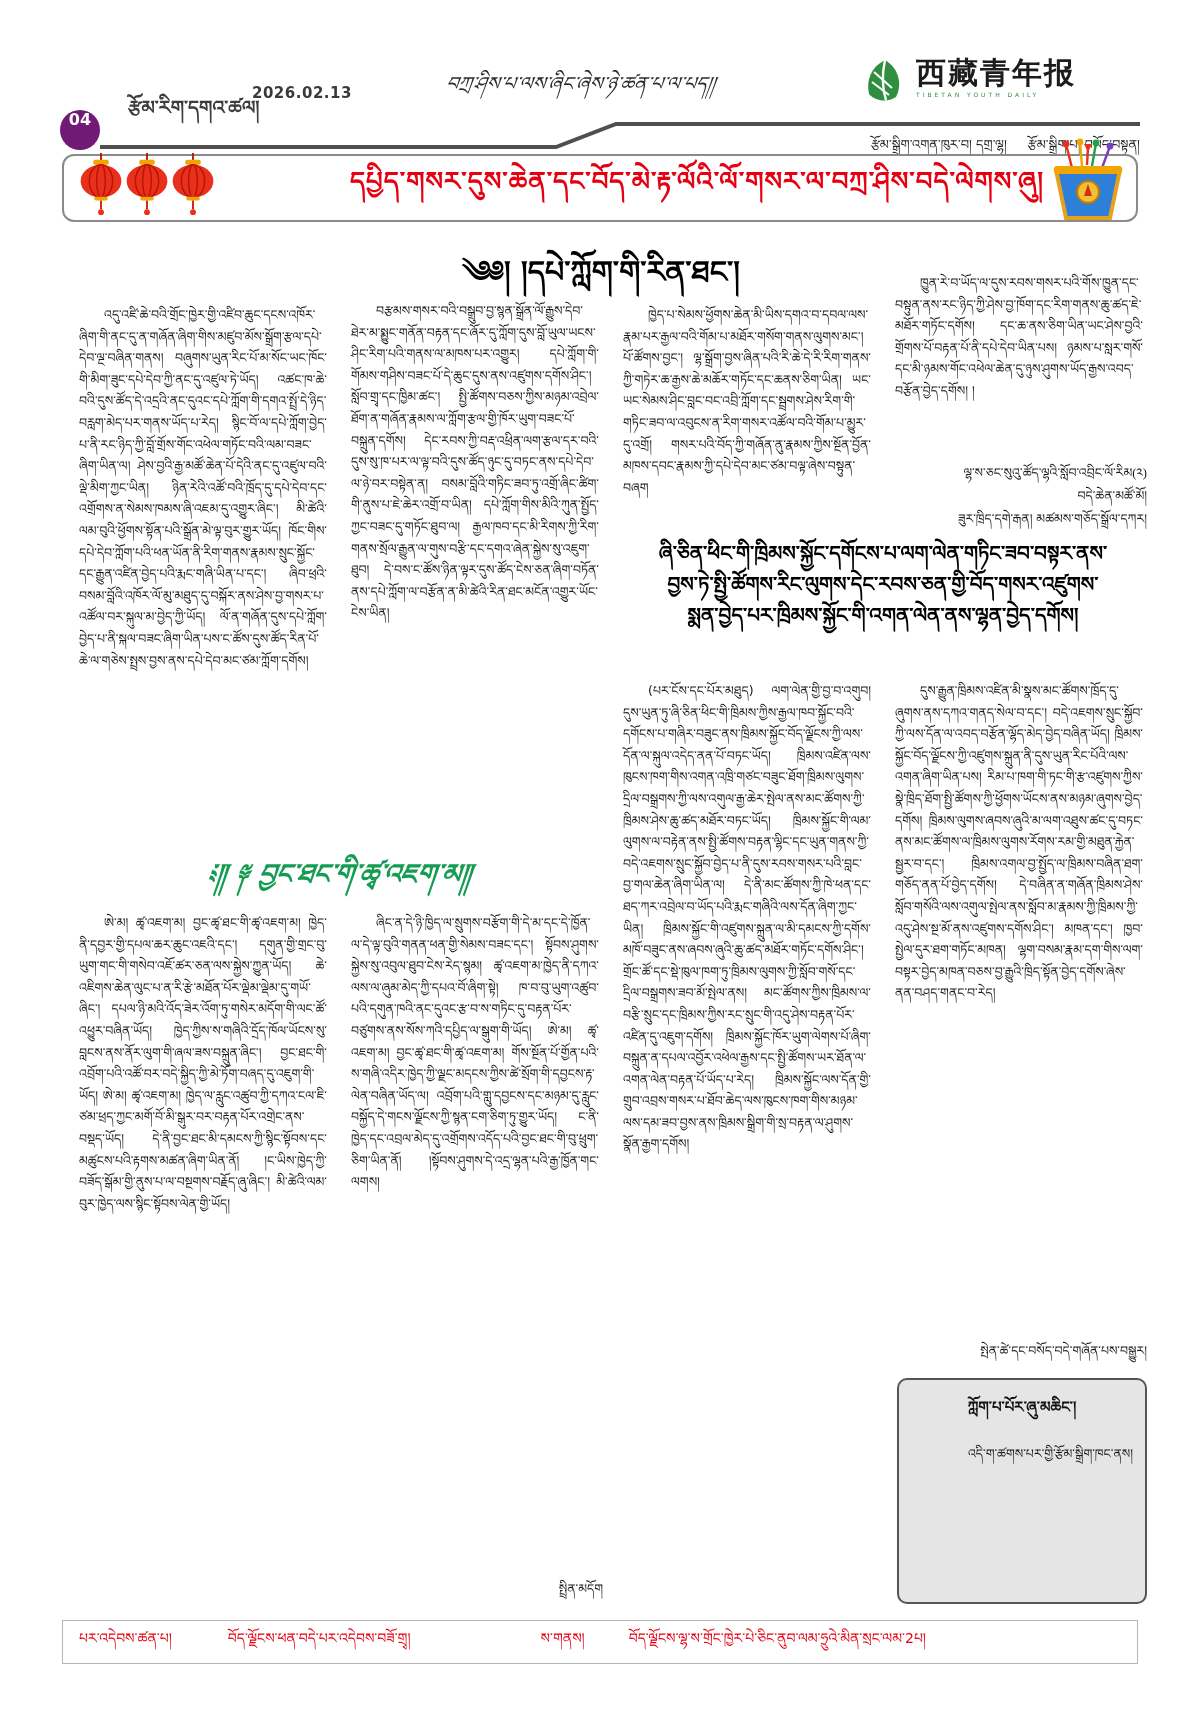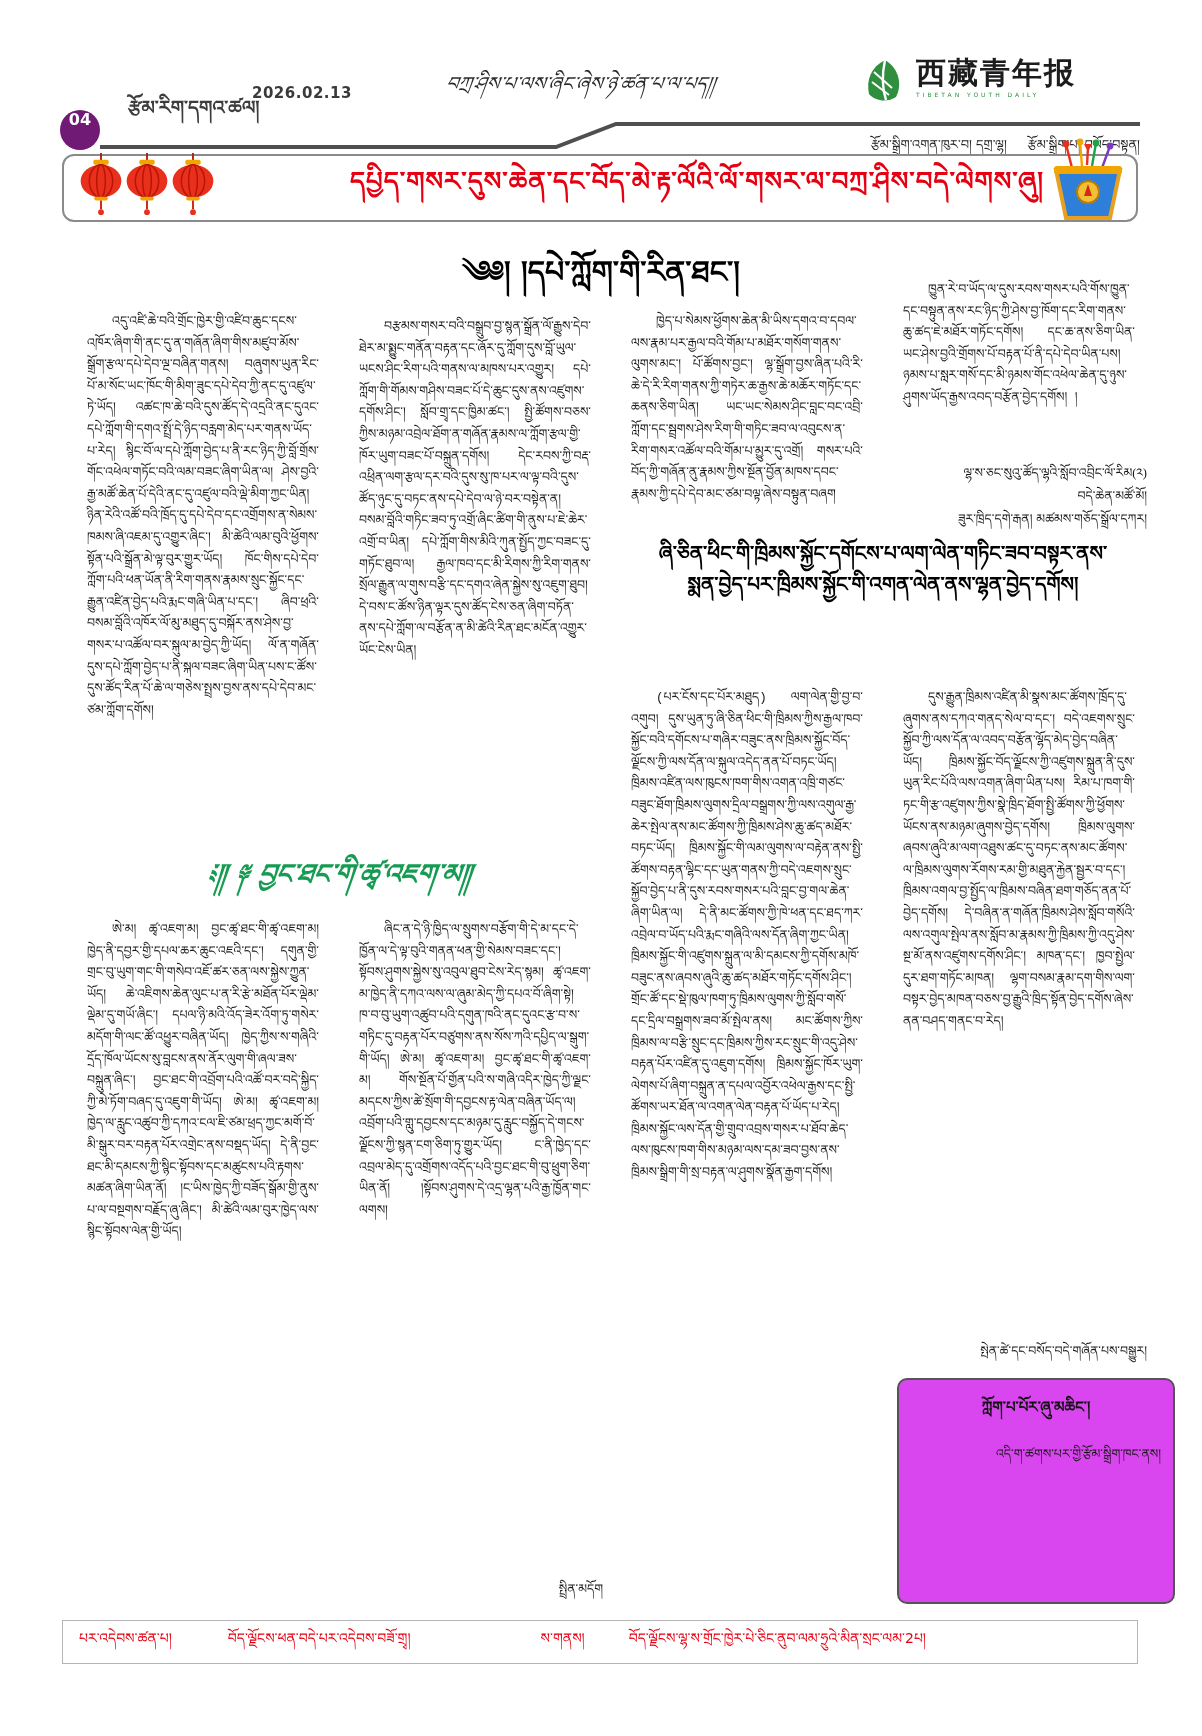--- a/index.html
+++ b/index.html
@@ -20,29 +20,29 @@
   
   .banner{left:62px;top:154px;width:1076px;height:68px;border:2px solid #8a8a8a;border-radius:12px;
           display:flex;align-items:center;box-sizing:border-box;background:#fff;}
   .lanterns{display:flex;margin-left:10px;margin-top:-6px;}
   .banner-title{flex:1;text-align:right;font-size:26px;font-weight:bold;color:#e60012;letter-spacing:1px;}
   .chemar{margin-right:4px;margin-top:-14px;}
   
   .headline{left:62px;top:238px;width:1078px;text-align:center;font-size:30px;font-weight:bold;color:#000;}
   
   .col{font-size:12.5px;line-height:21.6px;text-align:justify;overflow:hidden;color:#161616;}
-  .col p{margin:12px;text-indent:2em;font-family:Liberation Mono, monospace;}
+  .col p{margin:4px;text-indent:2em;}
   .credit{text-align:right;font-size:12.5px;line-height:22px;color:#161616;}
   .green-title{left:75px;top:843px;width:528px;text-align:center;font-size:27px;font-weight:bold;
                color:#169b52;font-style:italic;transform:skewX(-6deg);}
   .a3-title{left:619px;top:538px;width:528px;text-align:center;font-size:20px;font-weight:bold;
             color:#000;line-height:31px;}
   
-  .notice{left:897px;top:1378px;width:278px;height:226px;border:2px solid #555;border-radius:10px;
-          box-sizing:border-box;padding:10px 12px;background:#d946ef;}
+  .notice{left:897px;top:1378px;width:250px;height:226px;border:2px solid #555;border-radius:10px;
+          box-sizing:border-box;padding:10px 12px;background:#e5e5e5;}
   .notice-title{text-align:center;font-weight:bold;font-size:15px;margin-bottom:8px;color:#111;}
   .notice-body{font-size:12.5px;line-height:21px;text-align:justify;text-indent:2em;color:#161616;}
   .notice-sign{text-align:right;font-size:12.5px;color:#161616;}
   
   .footer{left:62px;top:1620px;width:1076px;height:44px;border:1px solid #b5b5b5;box-sizing:border-box;
           display:flex;align-items:center;color:#e60012;font-size:14px;}
   .footer span{white-space:nowrap;}
 </style>
 </head>
 <body>
@@ -130,21 +130,21 @@
       <circle cx="44" cy="54" r="11" fill="#f3c034" stroke="#b87d0e" stroke-width="2"></circle>
       <path d="M44 46 L48 58 L40 58 Z" fill="#d42a1a"></path>
     </svg>
   </div>
 
   <div class="abs headline">༄༅། །དཔེ་ཀློག་གི་རིན་ཐང་།</div>
 
   <div class="abs col" style="left:75px;top:300px;width:256px;height:542px;">
     <p>འདུ་འཛི་ཆེ་བའི་གྲོང་ཁྱེར་གྱི་འཛིབ་ཆུང་དངས་འཁོར་ཞིག་གི་ནང་དུ་ན་གཞོན་ཞིག་གིས་མཛུབ་མོས་སྒྲོག་རྩལ་དཔེ་དེབ་ལྔ་བཞིན་གནས། བཞུགས་ཡུན་རིང་པོ་མ་སོང་ཡང་ཁོང་གི་མིག་ཟུང་དཔེ་དེབ་ཀྱི་ནང་དུ་འཛུལ་ཏེ་ཡོད། འཚང་ཁ་ཆེ་བའི་དུས་ཚོད་དེ་འདྲའི་ནང་དུའང་དཔེ་ཀློག་གི་དགའ་སྤྲོ་དེ་ཉིད་བརླག་མེད་པར་གནས་ཡོད་པ་རེད། སྙིང་བོ་ལ་དཔེ་ཀློག་བྱེད་པ་ནི་རང་ཉིད་ཀྱི་བློ་གྲོས་གོང་འཕེལ་གཏོང་བའི་ལམ་བཟང་ཞིག་ཡིན་ལ། ཤེས་བྱའི་རྒྱ་མཚོ་ཆེན་པོ་དེའི་ནང་དུ་འཛུལ་བའི་ལྡེ་མིག་ཀྱང་ཡིན། ཉིན་རེའི་འཚོ་བའི་ཁྲོད་དུ་དཔེ་དེབ་དང་འགྲོགས་ན་སེམས་ཁམས་ཞི་འཇམ་དུ་འགྱུར་ཞིང་། མི་ཚེའི་ལམ་བུའི་ཕྱོགས་སྟོན་པའི་སྒྲོན་མེ་ལྟ་བུར་གྱུར་ཡོད། ཁོང་གིས་དཔེ་དེབ་ཀློག་པའི་ཕན་ཡོན་ནི་རིག་གནས་རྣམས་སྲུང་སྐྱོང་དང་རྒྱུན་འཛིན་བྱེད་པའི་རྨང་གཞི་ཡིན་པ་དང་། ཞིབ་ཕྲའི་བསམ་བློའི་འཁོར་ལོ་མུ་མཐུད་དུ་བསྐོར་ནས་ཤེས་བྱ་གསར་པ་འཚོལ་བར་སྐུལ་མ་བྱེད་ཀྱི་ཡོད། ལོ་ན་གཞོན་དུས་དཔེ་ཀློག་བྱེད་པ་ནི་སྐལ་བཟང་ཞིག་ཡིན་པས་ང་ཚོས་དུས་ཚོད་རིན་པོ་ཆེ་ལ་གཅེས་སྤྲས་བྱས་ནས་དཔེ་དེབ་མང་ཙམ་ཀློག་དགོས།</p>
   </div>
-  <div class="abs col" style="left:347px;top:305px;width:256px;height:542px;">
+  <div class="abs col" style="left:347px;top:296px;width:256px;height:542px;">
     <p>བརྩམས་གསར་བའི་བསྒྲུབ་བྱ་སྙན་སྒྲོན་ལོ་རྒྱུས་དེབ་ཐེར་མ་སྨྱུང་གནོན་བརྟན་དང་ཞོར་དུ་ཀློག་དུས་བློ་ཡུལ་ཡངས་ཤིང་རིག་པའི་གནས་ལ་མཁས་པར་འགྱུར། དཔེ་ཀློག་གི་གོམས་གཤིས་བཟང་པོ་དེ་ཆུང་དུས་ནས་འཛུགས་དགོས་ཤིང་། སློབ་གྲྭ་དང་ཁྱིམ་ཚང་། སྤྱི་ཚོགས་བཅས་ཀྱིས་མཉམ་འབྲེལ་ཐོག་ན་གཞོན་རྣམས་ལ་ཀློག་རྩལ་གྱི་ཁོར་ཡུག་བཟང་པོ་བསྐྲུན་དགོས། དེང་རབས་ཀྱི་བརྡ་འཕྲིན་ལག་རྩལ་དར་བའི་དུས་སུ་ཁ་པར་ལ་ལྟ་བའི་དུས་ཚོད་ཉུང་དུ་བཏང་ནས་དཔེ་དེབ་ལ་ཉེ་བར་བསྟེན་ན། བསམ་བློའི་གཏིང་ཟབ་ཏུ་འགྲོ་ཞིང་ཚིག་གི་ནུས་པ་ཇེ་ཆེར་འགྲོ་བ་ཡིན། དཔེ་ཀློག་གིས་མིའི་ཀུན་སྤྱོད་ཀྱང་བཟང་དུ་གཏོང་ཐུབ་ལ། རྒྱལ་ཁབ་དང་མི་རིགས་ཀྱི་རིག་གནས་སྲོལ་རྒྱུན་ལ་གུས་བརྩི་དང་དགའ་ཞེན་སྐྱེས་སུ་འཇུག་ཐུབ། དེ་བས་ང་ཚོས་ཉིན་ལྟར་དུས་ཚོད་ངེས་ཅན་ཞིག་བཏོན་ནས་དཔེ་ཀློག་ལ་བརྩོན་ན་མི་ཚེའི་རིན་ཐང་མངོན་འགྱུར་ཡོང་ངེས་ཡིན།</p>
   </div>
   <div class="abs col" style="left:619px;top:300px;width:256px;height:236px;">
     <p>ཁྱེད་པ་སེམས་ཕྱོགས་ཆེན་མི་ཡིས་དགའ་བ་དབལ་ལས་རྣམ་པར་རྒྱལ་བའི་གོམ་པ་མཐོར་གསོག་གནས་ལུགས་མང་། པོ་ཚོགས་བྱང་། ལྷ་སྒྲོག་བྱས་ཞིན་པའི་རི་ཆེ་དེ་རི་རིག་གནས་ཀྱི་གཏེར་ཆ་རྒྱས་ཆེ་མཆོར་གཏོང་དང་ཆནས་ཅིག་ཡིན། ཡང་ཡང་སེམས་ཤིང་བླང་བང་འབྲི་ཀློག་དང་སྦྲགས་ཤེས་རིག་གི་གཏིང་ཟབ་ལ་འབུངས་ན་རིག་གསར་འཚོལ་བའི་གོམ་པ་མྱུར་དུ་འགྲོ། གསར་པའི་བོད་ཀྱི་གཞོན་ནུ་རྣམས་ཀྱིས་སྔོན་བྱོན་མཁས་དབང་རྣམས་ཀྱི་དཔེ་དེབ་མང་ཙམ་བལྟ་ཞེས་བསྟུན་བཞག</p>
   </div>
   <div class="abs col" style="left:891px;top:268px;width:256px;height:192px;">
     <p>ཁྱུན་རེ་བ་ཡོད་ལ་དུས་རབས་གསར་པའི་གོས་ཁྱུན་དང་བསྟུན་ནས་རང་ཉིད་ཀྱི་ཤེས་བྱ་ཁོག་དང་རིག་གནས་ཆུ་ཚད་ཇེ་མཐོར་གཏོང་དགོས། དང་ཆ་ནས་ཅིག་ཡིན་ཡང་ཤེས་བྱའི་གྲོགས་པོ་བརྟན་པོ་ནི་དཔེ་དེབ་ཡིན་པས། ཉམས་པ་སླར་གསོ་དང་མི་ཉམས་གོང་འཕེལ་ཆེན་དུ་ཉུས་ཤུགས་ཡོད་རྒྱས་འབད་བརྩོན་བྱེད་དགོས། །</p>
   </div>
   <div class="abs credit" style="left:891px;top:462px;width:256px;font-family:Liberation Serif, serif;">ལྷ་ས་ཅང་སུའུ་ཚོད་ལྷའི་སློབ་འབྲིང་ལོ་རིམ(༢)</div>
   <div class="abs credit" style="left:891px;top:485px;width:256px;">བདེ་ཆེན་མཚོ་མོ།</div>
@@ -154,20 +154,21 @@
   <div class="abs col" style="left:75px;top:908px;width:256px;height:700px;">
     <p>ཨེ་མ། ཚྭ་འཇག་མ། བྱང་ཚྭ་ཐང་གི་ཚྭ་འཇག་མ། ཁྱེད་ནི་དབྱར་གྱི་དཔལ་ཆར་ཆུང་འཇའི་དང་། དགུན་གྱི་གྲང་བུ་ཡུག་གང་གི་གསེབ་འཇོ་ཚར་ཅན་ལས་སྐྱེས་ཀྱུན་ཡོད། ཆེ་འཇིགས་ཆེན་ལུང་པ་ན་རི་རྩེ་མཐོན་པོར་ལྡེམ་ལྡེམ་དུ་གཡོ་ཞིང་། དཔལ་ཉི་མའི་འོད་ཟེར་འོག་ཏུ་གསེར་མདོག་གི་ལང་ཚོ་འཕྱུར་བཞིན་ཡོད། ཁྱེད་ཀྱིས་ས་གཞིའི་དྲོད་ཁོལ་ཡོངས་སུ་བླངས་ནས་ནོར་ལུག་གི་ཞལ་ཟས་བསྐྲུན་ཞིང་། བྱང་ཐང་གི་འབྲོག་པའི་འཚོ་བར་བདེ་སྐྱིད་ཀྱི་མེ་ཏོག་བཞད་དུ་འཇུག་གི་ཡོད། ཨེ་མ། ཚྭ་འཇག་མ། ཁྱེད་ལ་རླུང་འཚུབ་ཀྱི་དཀའ་ངལ་ཇི་ཙམ་ཕྲད་ཀྱང་མགོ་བོ་མི་སྒུར་བར་བརྟན་པོར་འགྲེང་ནས་བསྡད་ཡོད། དེ་ནི་བྱང་ཐང་མི་དམངས་ཀྱི་སྙིང་སྟོབས་དང་མཚུངས་པའི་རྟགས་མཚན་ཞིག་ཡིན་ནོ། །ང་ཡིས་ཁྱེད་ཀྱི་བཟོད་སྒོམ་གྱི་ནུས་པ་ལ་བསྔགས་བརྗོད་ཞུ་ཞིང་། མི་ཚེའི་ལམ་བུར་ཁྱེད་ལས་སྙིང་སྟོབས་ལེན་གྱི་ཡོད།</p>
   </div>
   <div class="abs col" style="left:347px;top:908px;width:256px;height:664px;">
     <p>ཞིང་ན་དེ་ཉི་ཁྱིད་ལ་སྲུགས་བརྩོག་གི་དེ་མ་དང་དེ་ཁྱོན་ལ་དེ་ལྟ་བུའི་གནན་ཕན་གྱི་སེམས་བཟང་དང་། སྟོབས་ཤུགས་སྐྱེས་སུ་འབུལ་ཐུབ་ངེས་རེད་སྙམ། ཚྭ་འཇག་མ་ཁྱེད་ནི་དཀའ་ལས་ལ་ཞུམ་མེད་ཀྱི་དཔའ་བོ་ཞིག་སྟེ། ཁ་བ་བུ་ཡུག་འཚུབ་པའི་དགུན་ཁའི་ནང་དུའང་རྩ་བ་ས་གཏིང་དུ་བརྟན་པོར་བཙུགས་ནས་སོས་ཀའི་དཔྱིད་ལ་སྒུག་གི་ཡོད། ཨེ་མ། ཚྭ་འཇག་མ། བྱང་ཚྭ་ཐང་གི་ཚྭ་འཇག་མ། གོས་སྔོན་པོ་གྱོན་པའི་ས་གཞི་འདིར་ཁྱེད་ཀྱི་ལྗང་མདངས་ཀྱིས་ཚེ་སྲོག་གི་དབྱངས་རྟ་ལེན་བཞིན་ཡོད་ལ། འབྲོག་པའི་གླུ་དབྱངས་དང་མཉམ་དུ་རླུང་བསྐྱོད་དེ་གངས་ལྗོངས་ཀྱི་སྙན་ངག་ཅིག་ཏུ་གྱུར་ཡོད། ང་ནི་ཁྱེད་དང་འབྲལ་མེད་དུ་འགྲོགས་འདོད་པའི་བྱང་ཐང་གི་བུ་ཕྲུག་ཅིག་ཡིན་ནོ། །སྟོབས་ཤུགས་དེ་འདྲ་ལྷན་པའི་རྒྱ་ཁྱོན་གང་ལགས།</p>
   </div>
   <div class="abs credit" style="left:347px;top:1578px;width:256px;">སྤྲིན་མདོག</div>
 
   <div class="abs a3-title">
     <div>ཞི་ཅིན་ཕིང་གི་ཁྲིམས་སྐྱོང་དགོངས་པ་ལག་ལེན་གཏིང་ཟབ་བསྟར་ནས་</div>
+    <div>བྱས་ཏེ་སྤྱི་ཚོགས་རིང་ལུགས་དེང་རབས་ཅན་གྱི་བོད་གསར་འཛུགས་</div>
     <div>སྨན་བྱེད་པར་ཁྲིམས་སྐྱོང་གི་འགན་ལེན་ནས་ལྷན་བྱེད་དགོས།</div>
   </div>
   <div class="abs col" style="left:619px;top:676px;width:256px;height:932px;">
     <p>(པར་ངོས་དང་པོར་མཐུད) ལག་ལེན་གྱི་བྱ་བ་འགུབ། དུས་ཡུན་ཏུ་ཞི་ཅིན་ཕིང་གི་ཁྲིམས་ཀྱིས་རྒྱལ་ཁབ་སྐྱོང་བའི་དགོངས་པ་གཞིར་བཟུང་ནས་ཁྲིམས་སྐྱོང་བོད་ལྗོངས་ཀྱི་ལས་དོན་ལ་སྐུལ་འདེད་ནན་པོ་བཏང་ཡོད། ཁྲིམས་འཛིན་ལས་ཁུངས་ཁག་གིས་འགན་འཁྲི་གཙང་བཟུང་ཐོག་ཁྲིམས་ལུགས་དྲིལ་བསྒྲགས་ཀྱི་ལས་འགུལ་རྒྱ་ཆེར་སྤེལ་ནས་མང་ཚོགས་ཀྱི་ཁྲིམས་ཤེས་ཆུ་ཚད་མཐོར་བཏང་ཡོད། ཁྲིམས་སྐྱོང་གི་ལམ་ལུགས་ལ་བརྟེན་ནས་སྤྱི་ཚོགས་བརྟན་ལྷིང་དང་ཡུན་གནས་ཀྱི་བདེ་འཇགས་སྲུང་སྐྱོབ་བྱེད་པ་ནི་དུས་རབས་གསར་པའི་བླང་བྱ་གལ་ཆེན་ཞིག་ཡིན་ལ། དེ་ནི་མང་ཚོགས་ཀྱི་ཁེ་ཕན་དང་ཐད་ཀར་འབྲེལ་བ་ཡོད་པའི་རྨང་གཞིའི་ལས་དོན་ཞིག་ཀྱང་ཡིན། ཁྲིམས་སྐྱོང་གི་འཛུགས་སྐྲུན་ལ་མི་དམངས་ཀྱི་དགོས་མཁོ་བཟུང་ནས་ཞབས་ཞུའི་ཆུ་ཚད་མཐོར་གཏོང་དགོས་ཤིང་། གྲོང་ཚོ་དང་སྡེ་ཁུལ་ཁག་ཏུ་ཁྲིམས་ལུགས་ཀྱི་སློབ་གསོ་དང་དྲིལ་བསྒྲགས་ཟབ་མོ་སྤེལ་ནས། མང་ཚོགས་ཀྱིས་ཁྲིམས་ལ་བརྩི་སྲུང་དང་ཁྲིམས་ཀྱིས་རང་སྲུང་གི་འདུ་ཤེས་བརྟན་པོར་འཛིན་དུ་འཇུག་དགོས། ཁྲིམས་སྐྱོང་ཁོར་ཡུག་ལེགས་པོ་ཞིག་བསྐྲུན་ན་དཔལ་འབྱོར་འཕེལ་རྒྱས་དང་སྤྱི་ཚོགས་ཡར་ཐོན་ལ་འགན་ལེན་བརྟན་པོ་ཡོད་པ་རེད། ཁྲིམས་སྐྱོང་ལས་དོན་གྱི་གྲུབ་འབྲས་གསར་པ་ཐོབ་ཆེད་ལས་ཁུངས་ཁག་གིས་མཉམ་ལས་དམ་ཟབ་བྱས་ནས་ཁྲིམས་སྒྲིག་གི་སྲ་བརྟན་ལ་ཤུགས་སྣོན་རྒྱག་དགོས།</p>
   </div>
   <div class="abs col" style="left:891px;top:676px;width:256px;height:660px;">
     <p>དུས་རྒྱུན་ཁྲིམས་འཛིན་མི་སྣས་མང་ཚོགས་ཁྲོད་དུ་ཞུགས་ནས་དཀའ་གནད་སེལ་བ་དང་། བདེ་འཇགས་སྲུང་སྐྱོབ་ཀྱི་ལས་དོན་ལ་འབད་བརྩོན་ལྷོད་མེད་བྱེད་བཞིན་ཡོད། ཁྲིམས་སྐྱོང་བོད་ལྗོངས་ཀྱི་འཛུགས་སྐྲུན་ནི་དུས་ཡུན་རིང་པོའི་ལས་འགན་ཞིག་ཡིན་པས། རིམ་པ་ཁག་གི་ཏང་གི་རྩ་འཛུགས་ཀྱིས་སྣེ་ཁྲིད་ཐོག་སྤྱི་ཚོགས་ཀྱི་ཕྱོགས་ཡོངས་ནས་མཉམ་ཞུགས་བྱེད་དགོས། ཁྲིམས་ལུགས་ཞབས་ཞུའི་མ་ལག་འཐུས་ཚང་དུ་བཏང་ནས་མང་ཚོགས་ལ་ཁྲིམས་ལུགས་རོགས་རམ་གྱི་མཐུན་རྐྱེན་སྦྱར་བ་དང་། ཁྲིམས་འགལ་བྱ་སྤྱོད་ལ་ཁྲིམས་བཞིན་ཐག་གཅོད་ནན་པོ་བྱེད་དགོས། དེ་བཞིན་ན་གཞོན་ཁྲིམས་ཤེས་སློབ་གསོའི་ལས་འགུལ་སྤེལ་ནས་སློབ་མ་རྣམས་ཀྱི་ཁྲིམས་ཀྱི་འདུ་ཤེས་སྔ་མོ་ནས་འཛུགས་དགོས་ཤིང་། མཁན་དང་། ཁྱབ་སྤྱེལ་དུར་ཐག་གཏོང་མཁན། ལྷག་བསམ་རྣམ་དག་གིས་ལག་བསྟར་བྱེད་མཁན་བཅས་བྱ་རྒྱུའི་ཁྲིད་སྟོན་བྱེད་དགོས་ཞེས་ནན་བཤད་གནང་བ་རེད།</p>
   </div>
   <div class="abs credit" style="left:891px;top:1340px;width:256px;">སྤེན་ཚེ་དང་བསོད་བདེ་གཞོན་པས་བསྒྱུར།</div>
 

